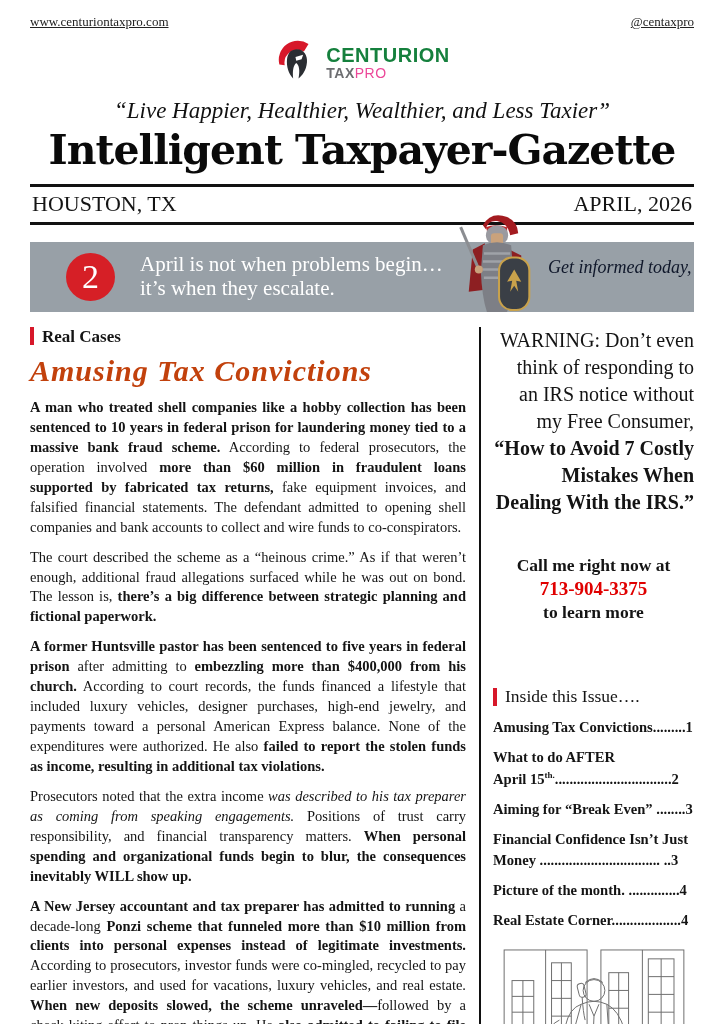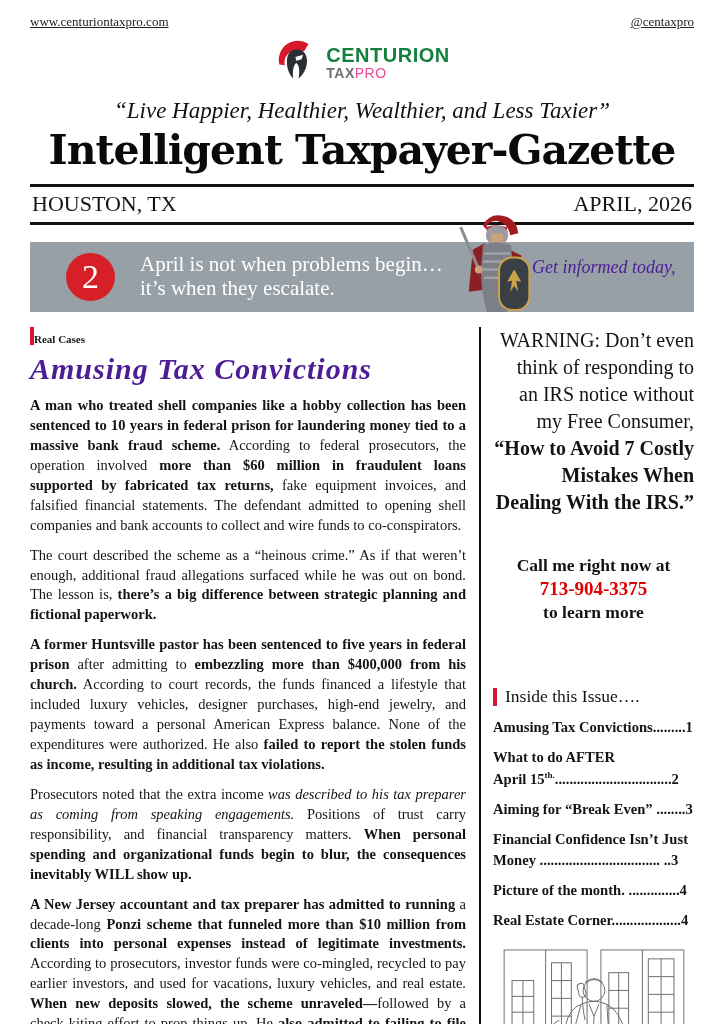--- a/index.html
+++ b/index.html
@@ -39,32 +39,32 @@
 
   
   .banner {
     position:relative; margin:17px 30px 0 30px; height:70px; background:#98a0a7;
   }
   .badge {
     position:absolute; left:36px; top:11px; width:49px; height:48px; border-radius:50%;
     background:#d61f26; color:#fff; font-size:34px; display:flex; align-items:center; justify-content:center;
   }
   .banner-text { position:absolute; left:91px; top:11px; color:#fff; font-size:21px; line-height:1.13;margin-left:19px; }
-  .banner-cta { position:absolute; left:502px; top:14px; color:#4c1d95; font-size:18px; font-style:italic; line-height:1.25; }
+  .banner-cta { position:absolute; left:518px; top:14px; color:#0f172a; font-size:18px; font-style:italic; line-height:1.25; }
   .soldier { position:absolute; left:424px; top:-31px; }
 
   
   .content { display:flex; margin:15px 30px 0 30px; align-items:stretch; }
   .col-left { width:449px; padding-right:13px; }
   .v-divider { width:2px; background:#111; }
   .col-right { flex:1; padding-left:12px; }
 
-  .section-label { display:flex; align-items:flex-end; gap:0; font-weight:bold; font-size:11px; }
+  .section-label { display:flex; align-items:flex-start; gap:8px; font-weight:bold; font-size:17px; }
   .redbar { display:inline-block; width:4px; height:18px; background:#d7182a; }
-  .article-title { color:#4c1d95; font-weight:bold; font-style:italic; font-size:30px; letter-spacing:1px; margin:7px 0 10px 0; }
+  .article-title { color:#c2410c; font-weight:bold; font-style:italic; font-size:30px; letter-spacing:1px; margin:7px 0 10px 0; }
   .col-left p.body { font-size:14.5px; line-height:1.375; text-align:justify; margin-bottom:10px; }
 
   
   .warning { text-align:right; font-size:20px; line-height:1.35; margin-top:0; }
   .call { text-align:center; font-weight:bold; font-size:17.5px; line-height:1.3; margin-top:38px; }
   .call .phone { color:#e00000; font-size:19px; }
   .inside { margin-top:62px; }
   .inside-title { display:flex; align-items:center; gap:8px; font-weight:normal; font-size:17.5px; margin-bottom:10px; }
   .inside-item { font-weight:bold; font-size:14.6px; line-height:1.45; margin-bottom:9px; }
   .cartoon { margin-top:16px; text-align:center; }

